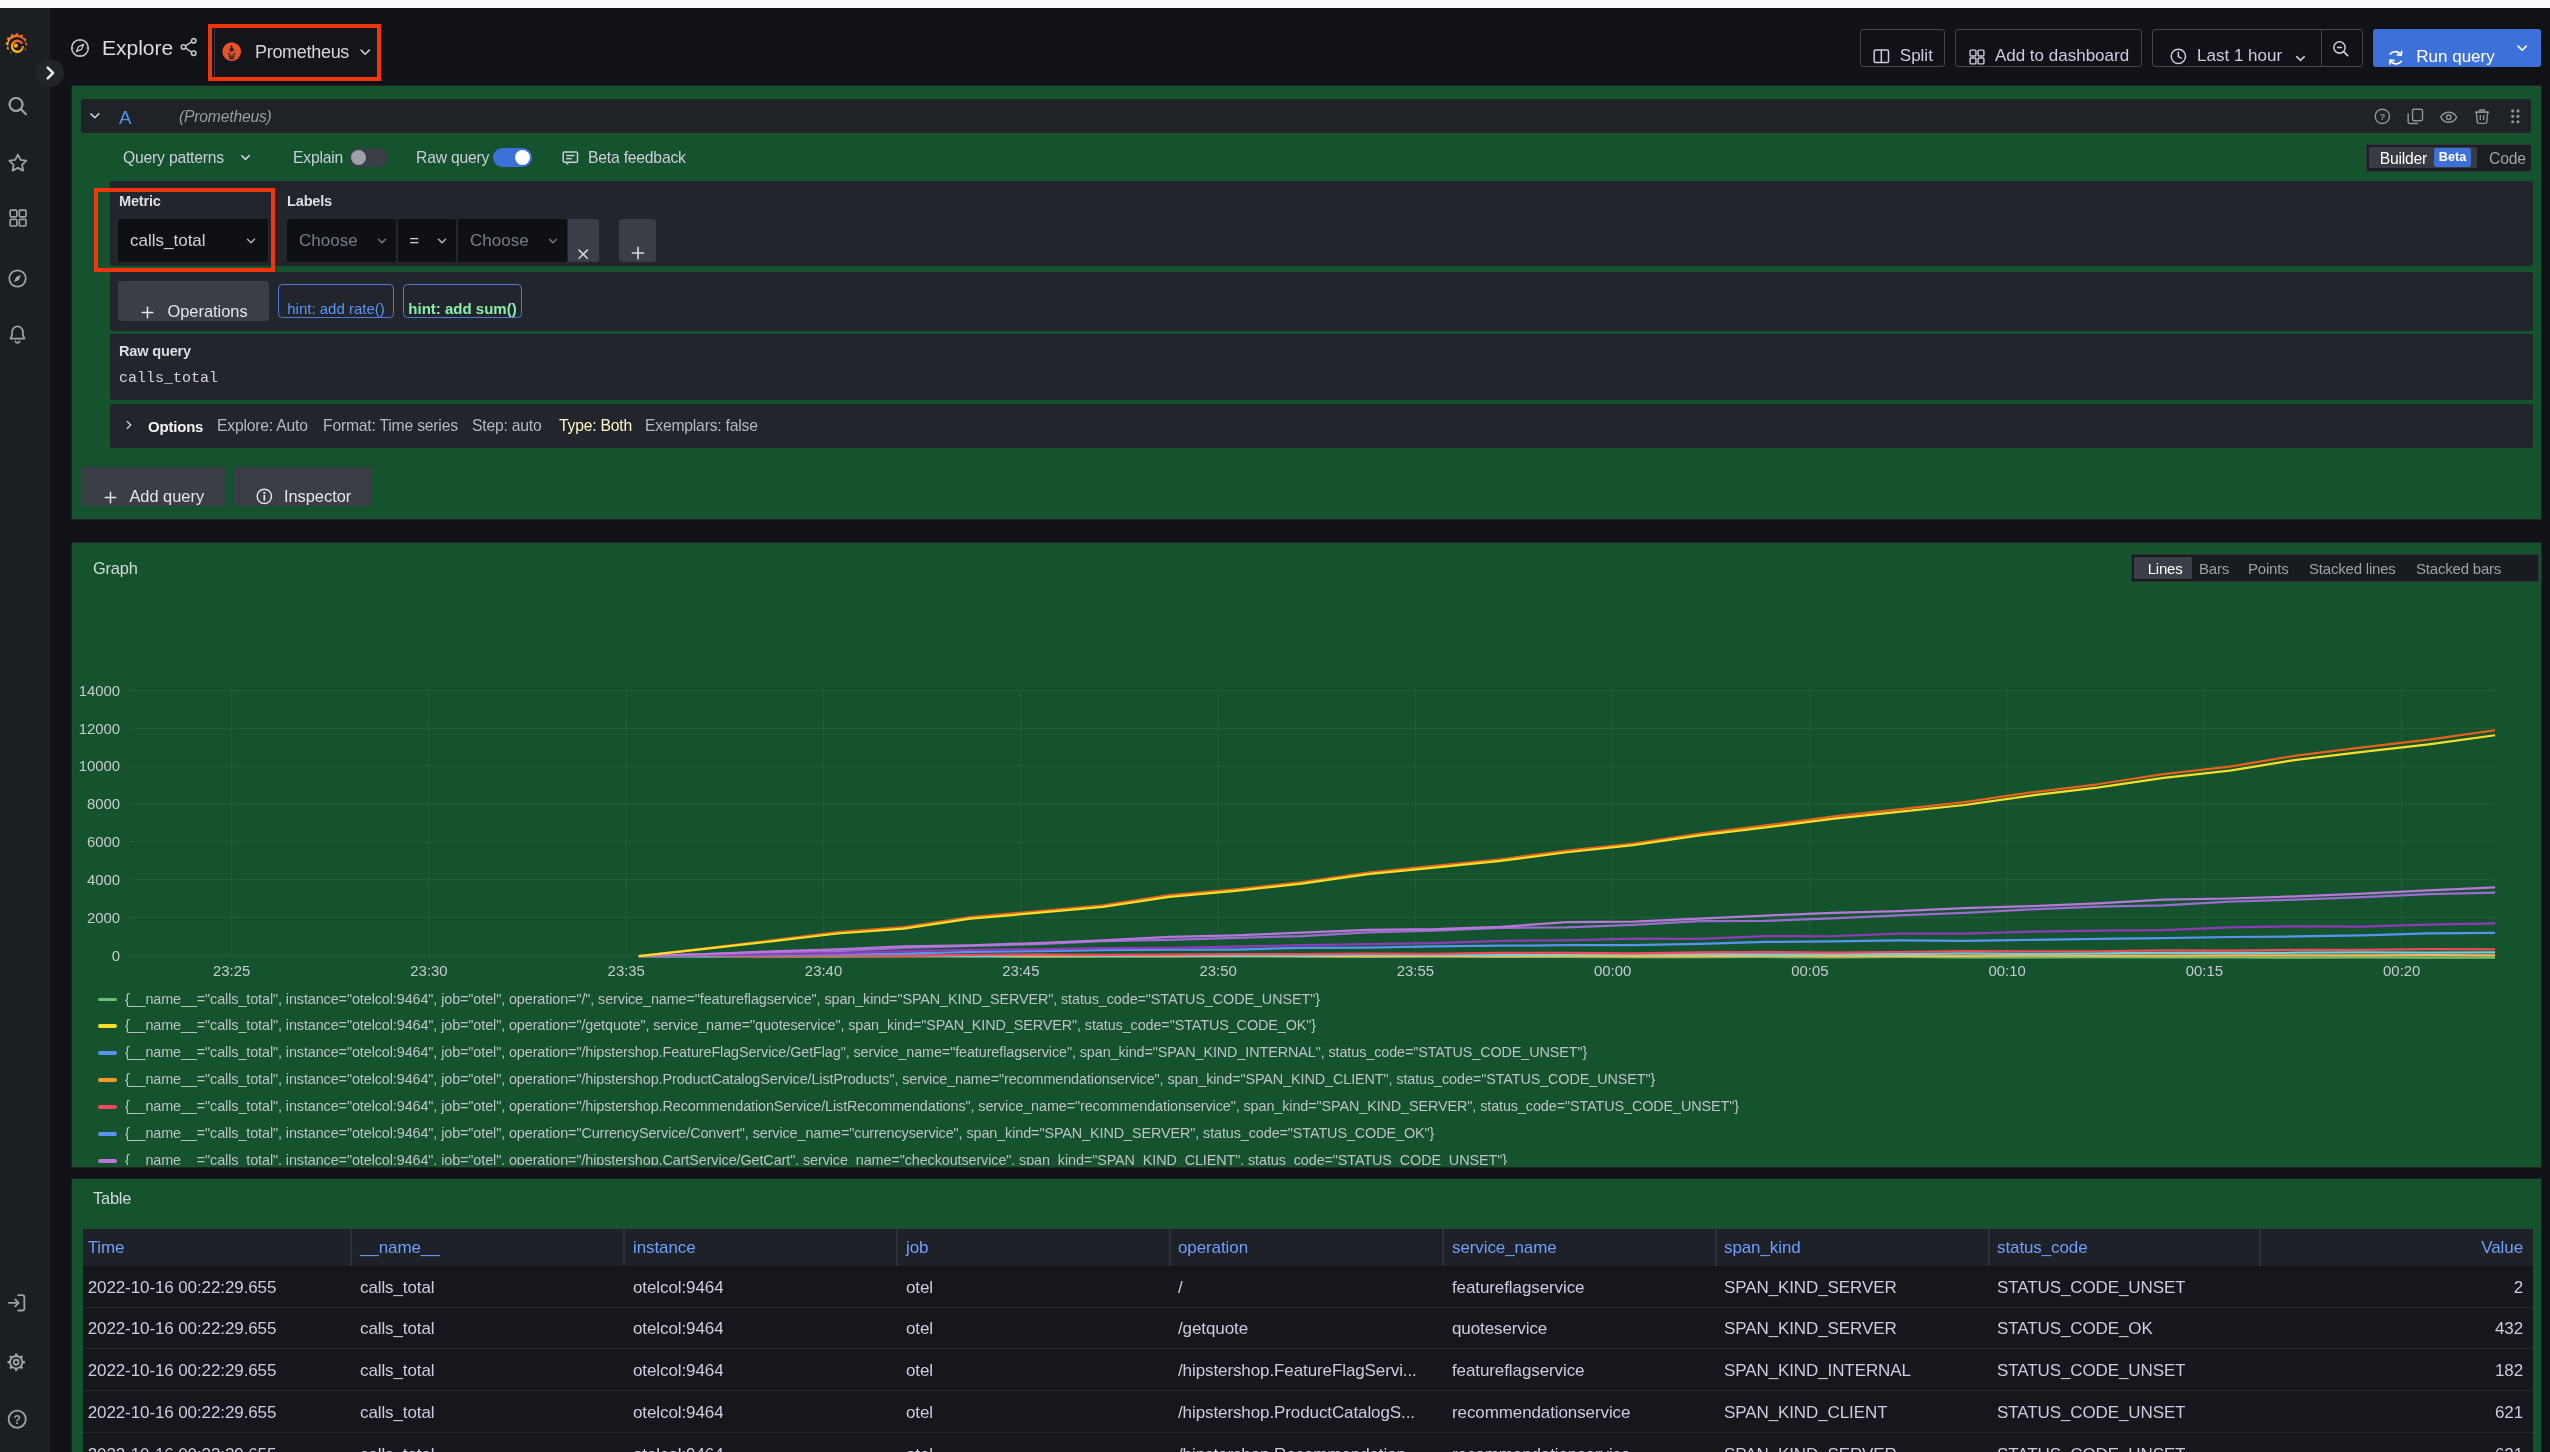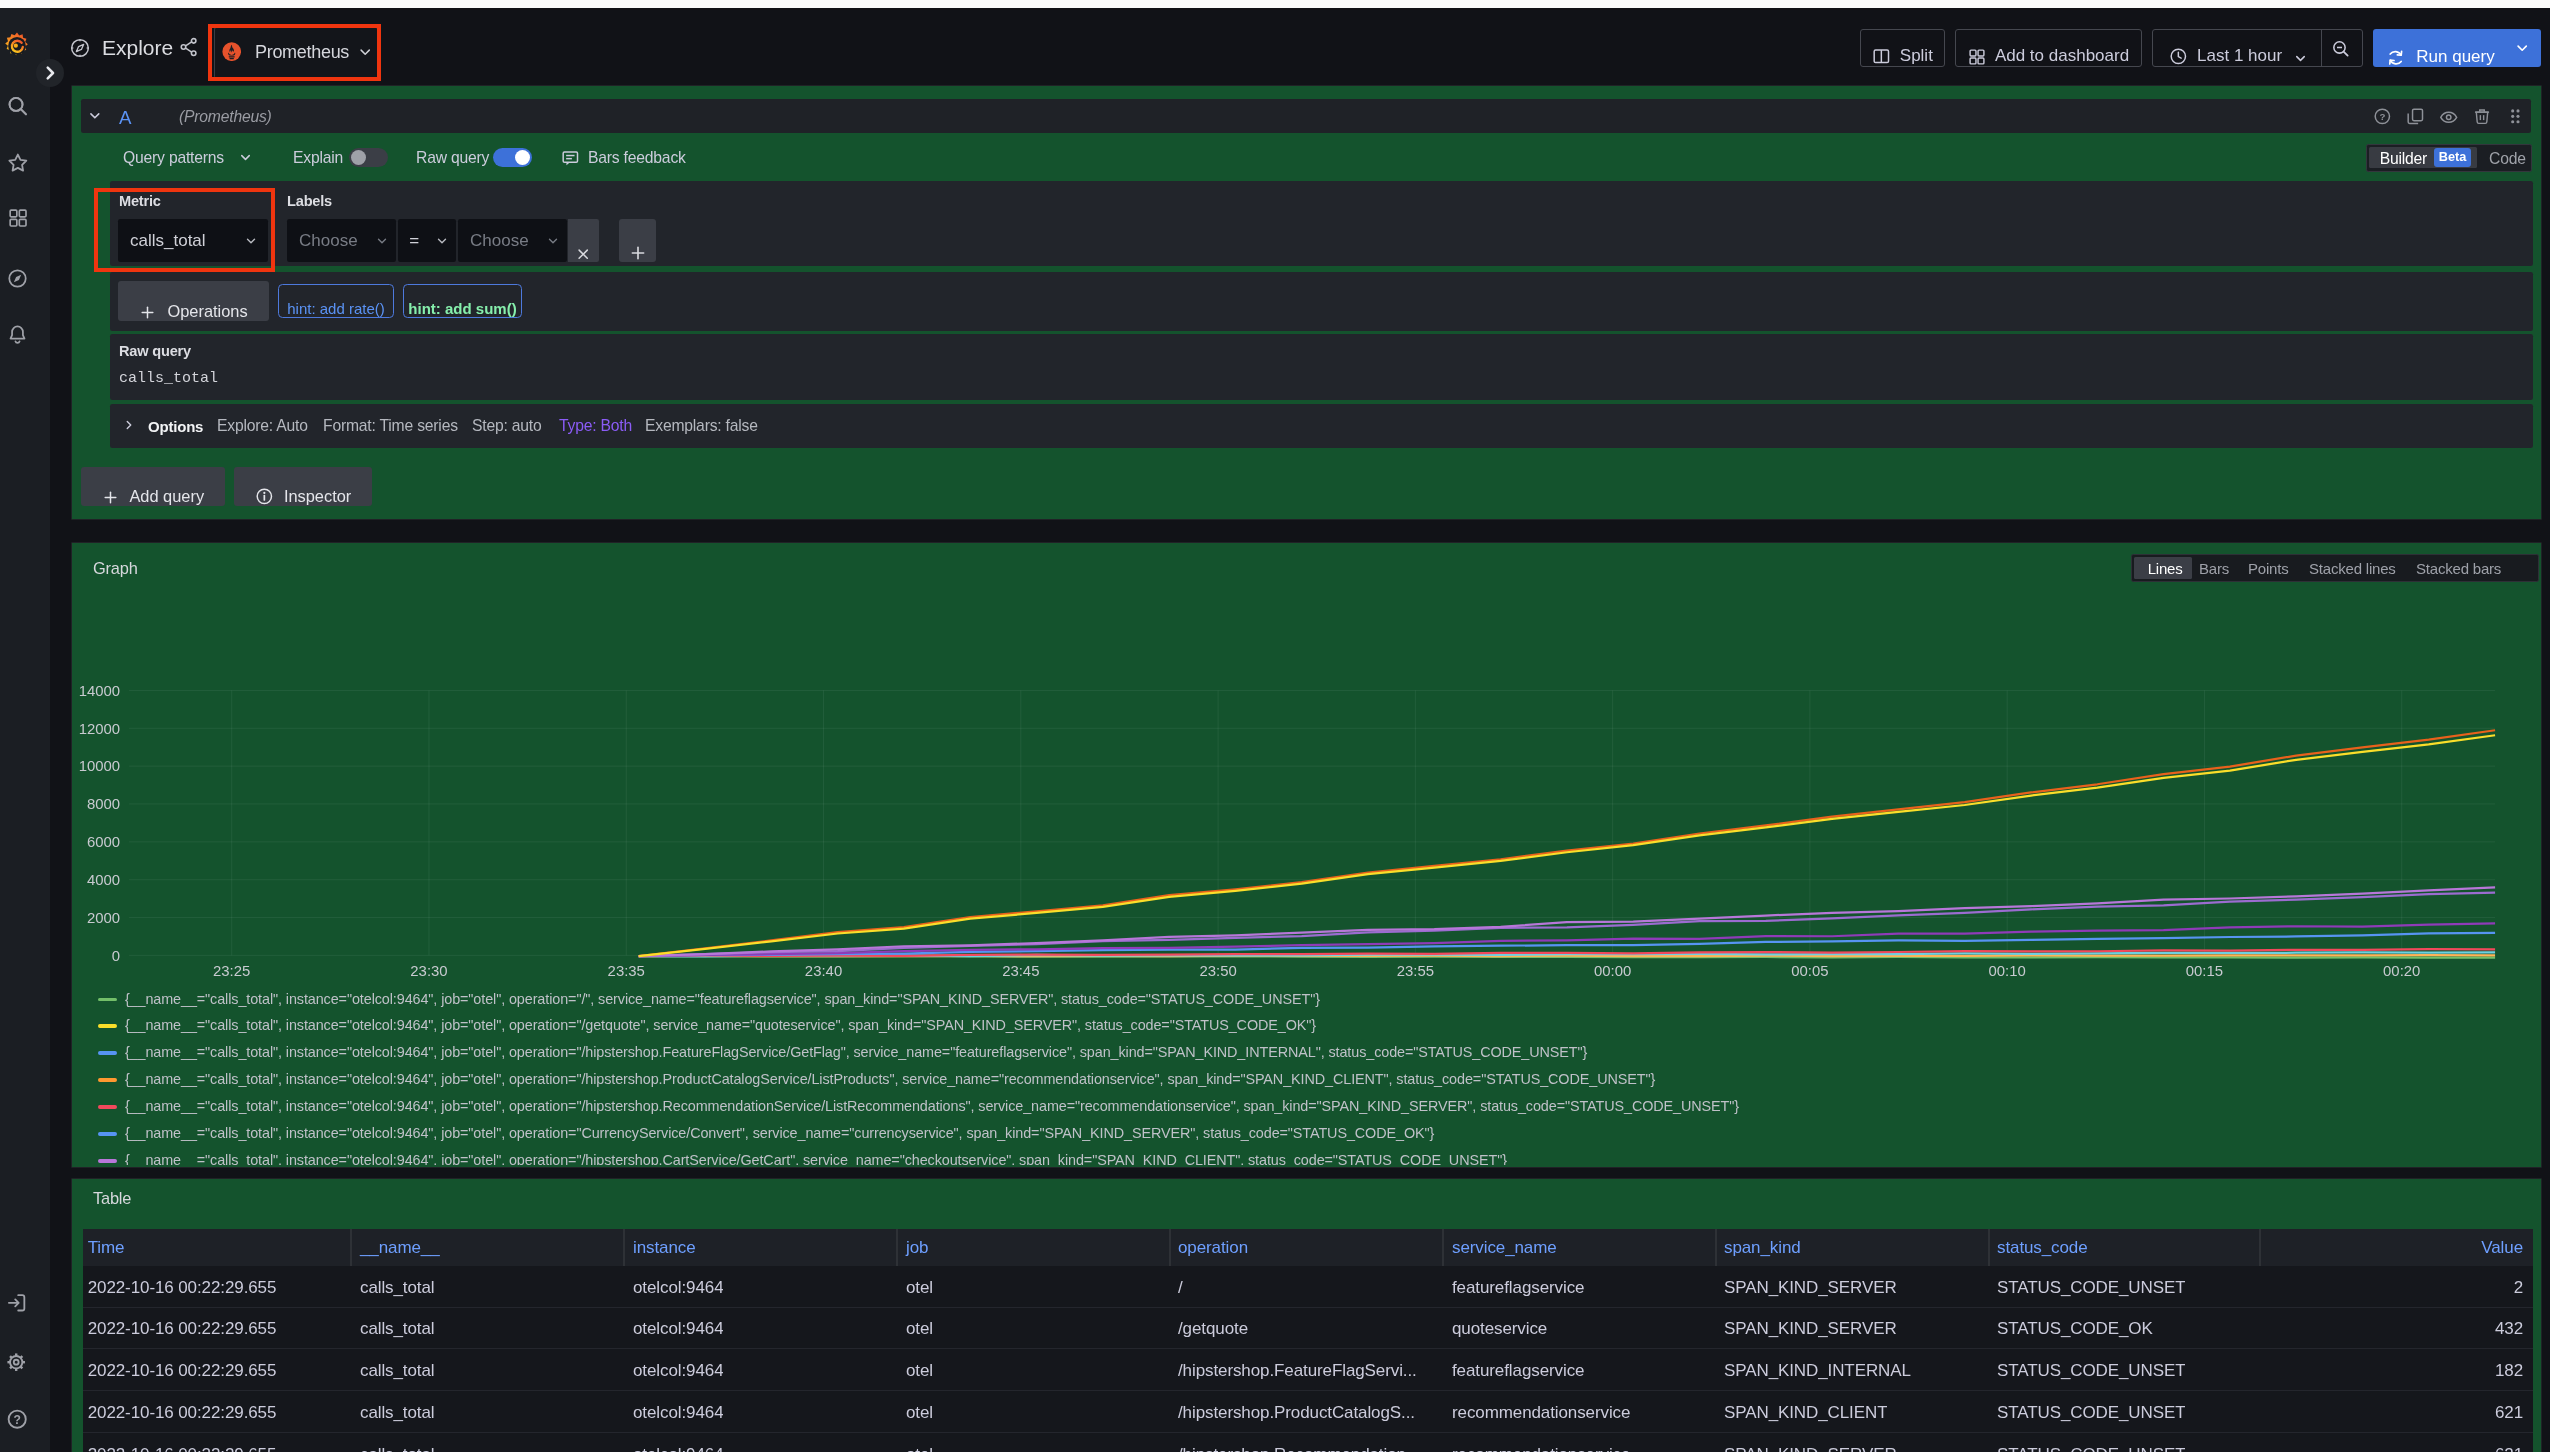--- a/index.html
+++ b/index.html
@@ -243,21 +243,21 @@
       <div style="position:absolute;right:2.2px;top:2.2px;width:15px;height:15px;border-radius:50%;background:#fff"></div>
     </div>
 <div class="ic" style="left:561px;top:149px">
       <svg width="18.7" height="18.7" viewBox="0 0 24 24" fill="none" stroke="#ccccdc" stroke-width="1.9">
         <rect x="2.8" y="4" width="18.4" height="13" rx="1.6"></rect>
         <path d="M7 17v4l4.6-4" fill="#ccccdc" stroke="none"></path>
         <line x1="6.6" y1="8.4" x2="17.4" y2="8.4"></line>
         <line x1="6.6" y1="12.4" x2="14" y2="12.4"></line>
       </svg>
     </div>
-<div class="txt" style="left:588px;top:149px;font-size:15.7px;font-weight:500;color:#ccccdc;letter-spacing:-0.2px">Bars feedback</div>
+<div class="txt" style="left:588px;top:149px;font-size:15.7px;font-weight:500;color:#ccccdc;letter-spacing:-0.2px">Beta feedback</div>
 <div class="abs" style="left:2366px;top:144px;width:166px;height:28px;border:1.1px solid #33363d;border-radius:2.2px;background:#1b1e23">
 <div style="position:absolute;left:1.5px;top:1.5px;width:108px;height:21.7px;background:#383b42;border-radius:1.5px"></div>
 <div class="txt" style="left:12.7px;top:4.5px;font-size:15.7px;font-weight:500;color:#fff;letter-spacing:-0.2px">Builder</div>
 <div class="abs" style="left:67px;top:3px;width:37px;height:19.4px;background:#3d71d9;border-radius:3px;text-align:center;font-size:12.7px;font-weight:700;color:#fff;line-height:19.4px">Beta</div>
 <div class="txt" style="left:122px;top:4.5px;font-size:15.7px;font-weight:500;color:#9fa2a9;letter-spacing:-0.2px">Code</div>
 </div>
 <div class="erow" style="left:110px;top:181px;width:2423px;height:85px"></div>
 <div class="erow" style="left:110px;top:272px;width:2423px;height:59px"></div>
 <div class="erow" style="left:110px;top:334px;width:2423px;height:66px"></div>
 <div class="erow" style="left:110px;top:404px;width:2423px;height:44px"></div>
@@ -298,21 +298,21 @@
 <div class="txt" style="left:119px;top:370px;font-size:15px;font-family:'Liberation Mono',monospace;color:#d3d4da">calls_total</div>
 <div class="ic" style="left:122px;top:418px">
       <svg width="14" height="14" viewBox="0 0 24 24">
         <polyline points="9,6 15,12 9,18" fill="none" stroke="#ccccdc" stroke-width="2.4" stroke-linecap="round" stroke-linejoin="round"></polyline>
       </svg>
     </div>
 <div class="txt" style="left:148px;top:418px;font-size:15px;font-weight:700;color:#f2f3f5;letter-spacing:-0.2px">Options</div>
 <div class="txt" style="left:217px;top:417px;font-size:15.7px;color:#b5b8bf;letter-spacing:-0.2px">Explore: Auto</div>
 <div class="txt" style="left:323px;top:417px;font-size:15.7px;color:#b5b8bf;letter-spacing:-0.2px">Format: Time series</div>
 <div class="txt" style="left:472px;top:417px;font-size:15.7px;color:#b5b8bf;letter-spacing:-0.2px">Step: auto</div>
-<div class="txt" style="left:559px;top:417px;font-size:15.7px;color:#8b5cf6;letter-spacing:-0.2px">Type: Both</div>
+<div class="txt" style="left:559px;top:417px;font-size:15.7px;color:#fef9c3;letter-spacing:-0.2px">Type: Both</div>
 <div class="txt" style="left:645px;top:417px;font-size:15.7px;color:#b5b8bf;letter-spacing:-0.2px">Exemplars: false</div>
 <div class="btn btn-sec" style="left:81px;top:467px;width:144px;height:39px;font-size:16.4px"><svg width="17" height="17" viewBox="0 0 24 24" style="margin-right:10.5px">
         <line x1="12" y1="4.5" x2="12" y2="19.5" stroke="#e4e5ea" stroke-width="2.1" stroke-linecap="round"></line>
         <line x1="4.5" y1="12" x2="19.5" y2="12" stroke="#e4e5ea" stroke-width="2.1" stroke-linecap="round"></line>
       </svg>Add query</div>
 <div class="btn btn-sec" style="left:234px;top:467px;width:138px;height:39px;font-size:16.4px"><svg width="18.7" height="18.7" viewBox="0 0 24 24" style="margin-right:10.5px">
         <circle cx="12" cy="12" r="9.2" fill="none" stroke="#e4e5ea" stroke-width="1.9"></circle>
         <line x1="12" y1="11" x2="12" y2="16.6" stroke="#e4e5ea" stroke-width="2.2" stroke-linecap="round"></line>
         <circle cx="12" cy="7.6" r="1.4" fill="#e4e5ea"></circle>
       </svg>Inspector</div>

